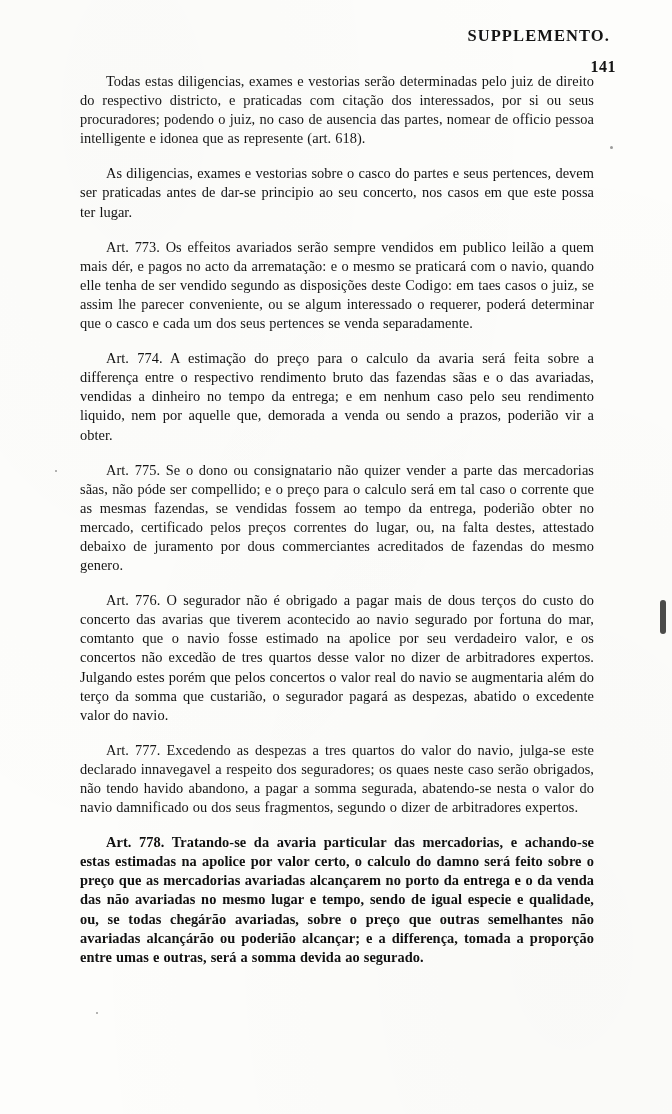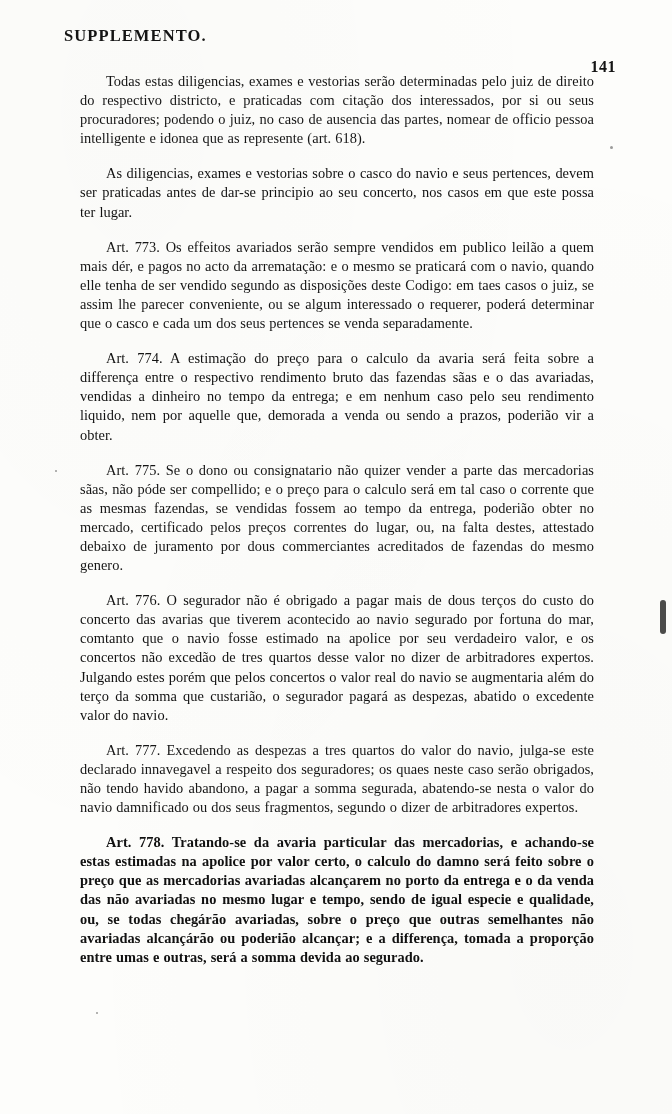--- a/index.html
+++ b/index.html
@@ -31,21 +31,21 @@
     left: 64px;
     top: 26px;
     width: 546px;
   }
   .header {
     position: relative;
     height: 30px;
     margin-bottom: 6px;
   }
   .head-title {
-    text-align: left;
+    text-align: right;
     font-weight: bold;
     font-size: 16.5px;
     letter-spacing: 1.1px;
     font-family: "Liberation Serif", "DejaVu Serif", serif;
   }
   .head-page {
     position: absolute;
     right: -6px;
     top: 0px;
     font-weight: bold;
@@ -94,21 +94,21 @@
 
   <div class="content">
 
     <div class="header">
       <div class="head-title">SUPPLEMENTO.</div>
       <div class="head-page">141</div>
     </div>
 
     <div class="body-text">
       <p>Todas estas diligencias, exames e vestorias serão determinadas pelo juiz de direito do respectivo districto, e praticadas com citação dos interessados, por si ou seus procuradores; podendo o juiz, no caso de ausencia das partes, nomear de officio pessoa intelligente e idonea que as represente (art. 618).</p>
-      <p>As diligencias, exames e vestorias sobre o casco do navio e seus pertences, devem ser praticadas antes de dar-se principio ao seu concerto, nos casos em que este possa ter lugar.</p>
+      <p>As diligencias, exames e vestorias sobre o casco do partes e seus pertences, devem ser praticadas antes de dar-se principio ao seu concerto, nos casos em que este possa ter lugar.</p>
       <p>Art. 773. Os effeitos avariados serão sempre vendidos em publico leilão a quem mais dér, e pagos no acto da arrematação: e o mesmo se praticará com o navio, quando elle tenha de ser vendido segundo as disposições deste Codigo: em taes casos o juiz, se assim lhe parecer conveniente, ou se algum interessado o requerer, poderá determinar que o casco e cada um dos seus pertences se venda separadamente.</p>
       <p>Art. 774. A estimação do preço para o calculo da avaria será feita sobre a differença entre o respectivo rendimento bruto das fazendas sãas e o das avariadas, vendidas a dinheiro no tempo da entrega; e em nenhum caso pelo seu rendimento liquido, nem por aquelle que, demorada a venda ou sendo a prazos, poderião vir a obter.</p>
       <p>Art. 775. Se o dono ou consignatario não quizer vender a parte das mercadorias sãas, não póde ser compellido; e o preço para o calculo será em tal caso o corrente que as mesmas fazendas, se vendidas fossem ao tempo da entrega, poderião obter no mercado, certificado pelos preços correntes do lugar, ou, na falta destes, attestado debaixo de juramento por dous commerciantes acreditados de fazendas do mesmo genero.</p>
       <p>Art. 776. O segurador não é obrigado a pagar mais de dous terços do custo do concerto das avarias que tiverem acontecido ao navio segurado por fortuna do mar, comtanto que o navio fosse estimado na apolice por seu verdadeiro valor, e os concertos não excedão de tres quartos desse valor no dizer de arbitradores expertos. Julgando estes porém que pelos concertos o valor real do navio se augmentaria além do terço da somma que custarião, o segurador pagará as despezas, abatido o excedente valor do navio.</p>
       <p>Art. 777. Excedendo as despezas a tres quartos do valor do navio, julga-se este declarado innavegavel a respeito dos seguradores; os quaes neste caso serão obrigados, não tendo havido abandono, a pagar a somma segurada, abatendo-se nesta o valor do navio damnificado ou dos seus fragmentos, segundo o dizer de arbitradores expertos.</p>
       <p class="last-left">Art. 778. Tratando-se da avaria particular das mercadorias, e achando-se estas estimadas na apolice por valor certo, o calculo do damno será feito sobre o preço que as mercadorias avariadas alcançarem no porto da entrega e o da venda das não avariadas no mesmo lugar e tempo, sendo de igual especie e qualidade, ou, se todas chegárão avariadas, sobre o preço que outras semelhantes não avariadas alcançárão ou poderião alcançar; e a differença, tomada a proporção entre umas e outras, será a somma devida ao segurado.</p>
     </div>
 
   </div>
 

